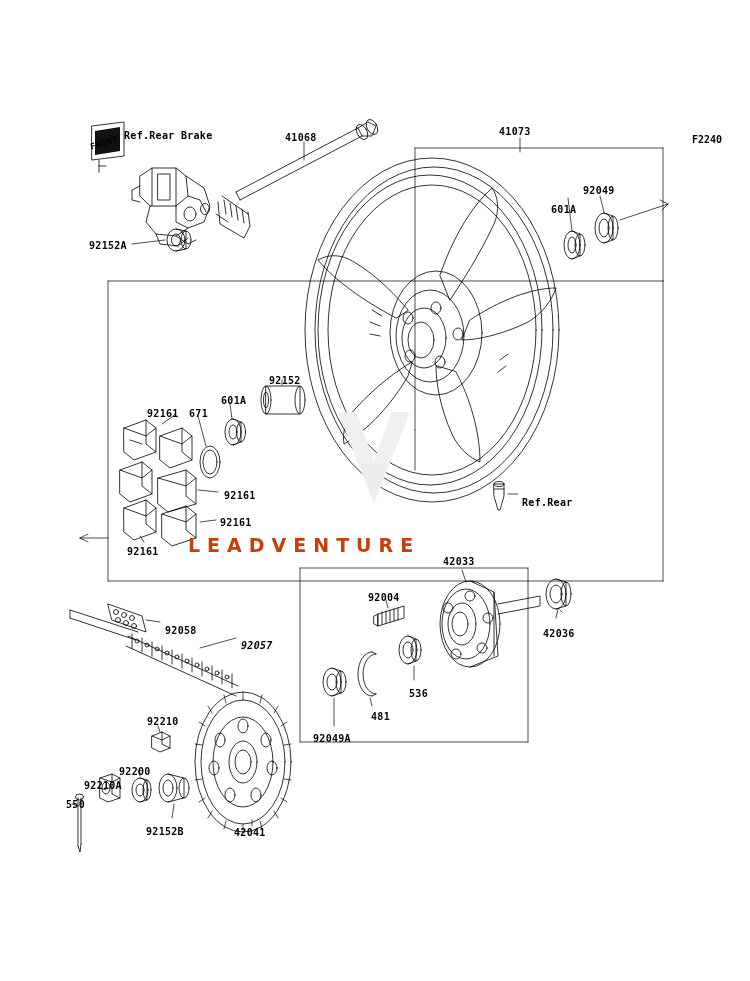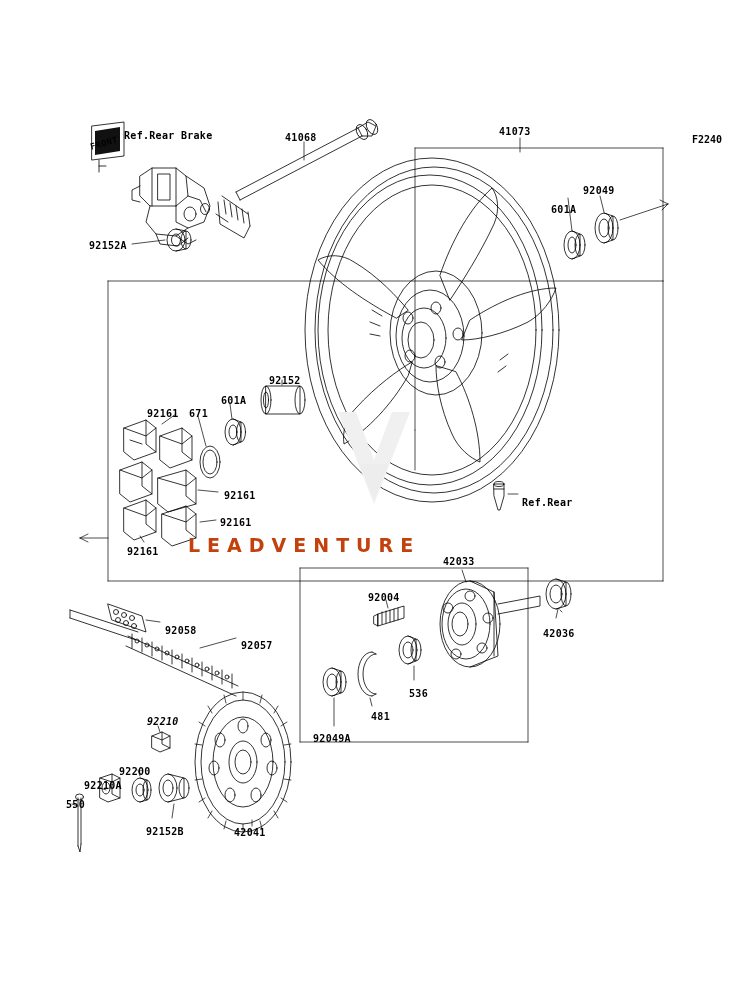--- a/index.html
+++ b/index.html
@@ -419,25 +419,25 @@
       <div class="lbl" style="left: 221px; top: 395px;">601A</div>
       <div class="lbl" style="left: 147px; top: 408px;">92161</div>
       <div class="lbl" style="left: 189px; top: 408px;">671</div>
       <div class="lbl" style="left: 224px; top: 490px;">92161</div>
       <div class="lbl" style="left: 220px; top: 517px;">92161</div>
       <div class="lbl" style="left: 127px; top: 546px;">92161</div>
       <div class="lbl" style="left: 443px; top: 556px;">42033</div>
       <div class="lbl" style="left: 543px; top: 628px;">42036</div>
       <div class="lbl" style="left: 368px; top: 592px;">92004</div>
       <div class="lbl" style="left: 165px; top: 625px;">92058</div>
-      <div class="lbl" style="left: 241px; top: 640px;">92057</div>
+      <div class="lbl" style="left: 241px; top: 640px; font-style: italic;">92057</div>
       <div class="lbl" style="left: 409px; top: 688px;">536</div>
       <div class="lbl" style="left: 371px; top: 711px;">481</div>
       <div class="lbl" style="left: 313px; top: 733px;">92049A</div>
-      <div class="lbl" style="left: 147px; top: 716px; font-style: italic;">92210</div>
+      <div class="lbl" style="left: 147px; top: 716px;">92210</div>
       <div class="lbl" style="left: 119px; top: 766px;">92200</div>
       <div class="lbl" style="left: 84px; top: 780px;">92210A</div>
       <div class="lbl" style="left: 66px; top: 799px;">550</div>
       <div class="lbl" style="left: 146px; top: 826px;">92152B</div>
       <div class="lbl" style="left: 234px; top: 827px;">42041</div>
       <div class="lbl" style="left: 124px; top: 130px;">Ref.Rear Brake</div>
       <div class="lbl" style="left: 522px; top: 497px;">Ref.Rear</div>
     </div>
 
 </div>

